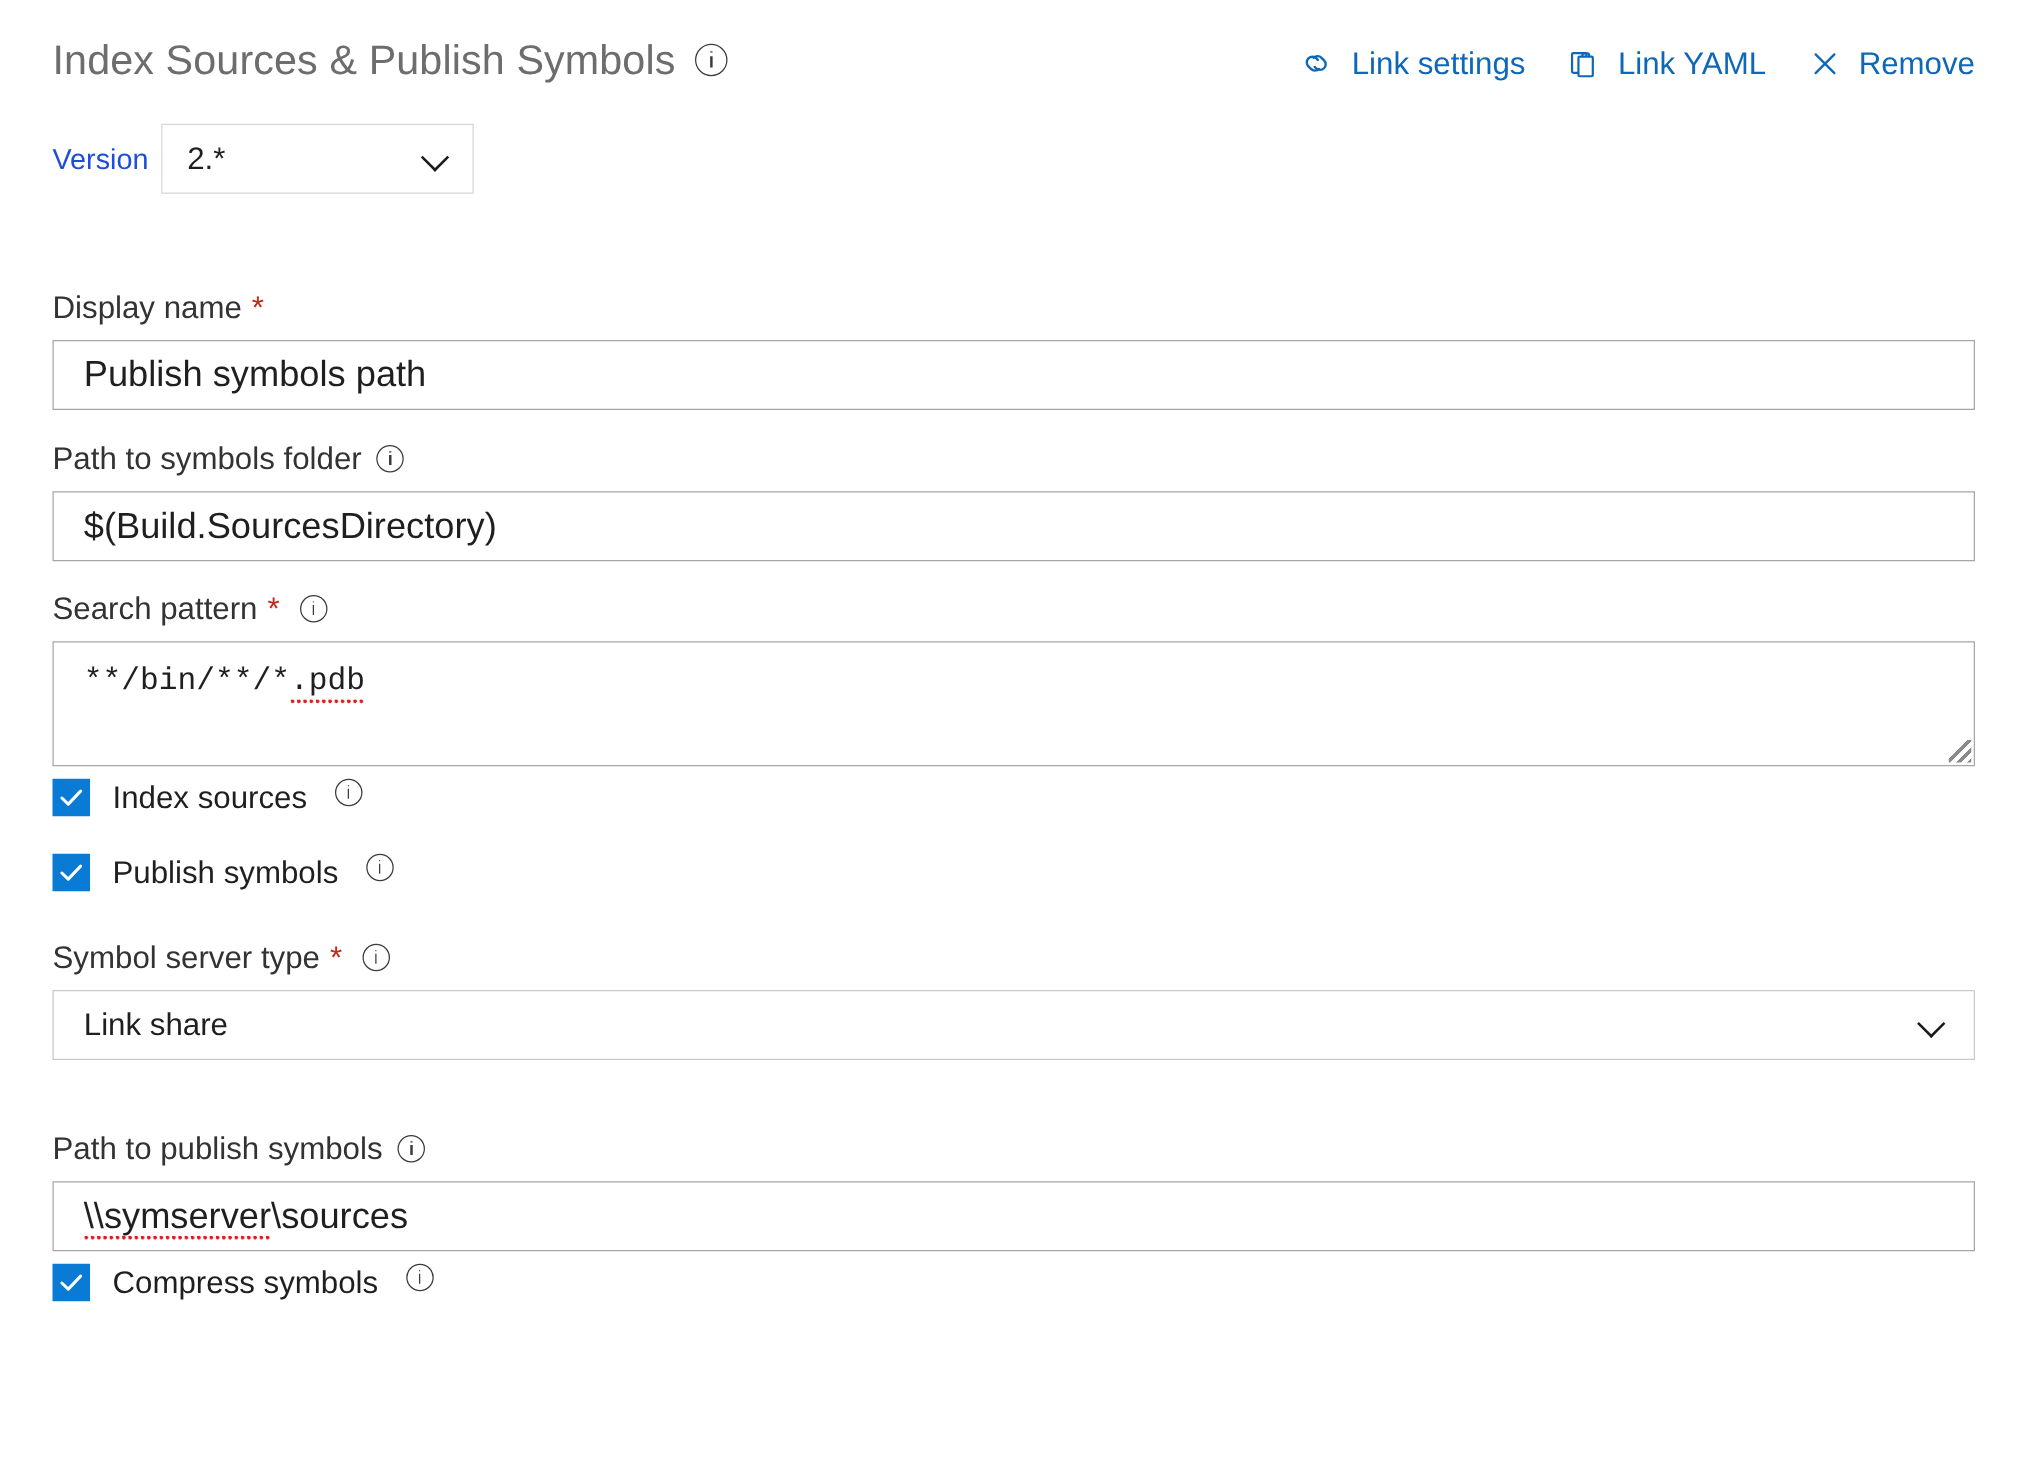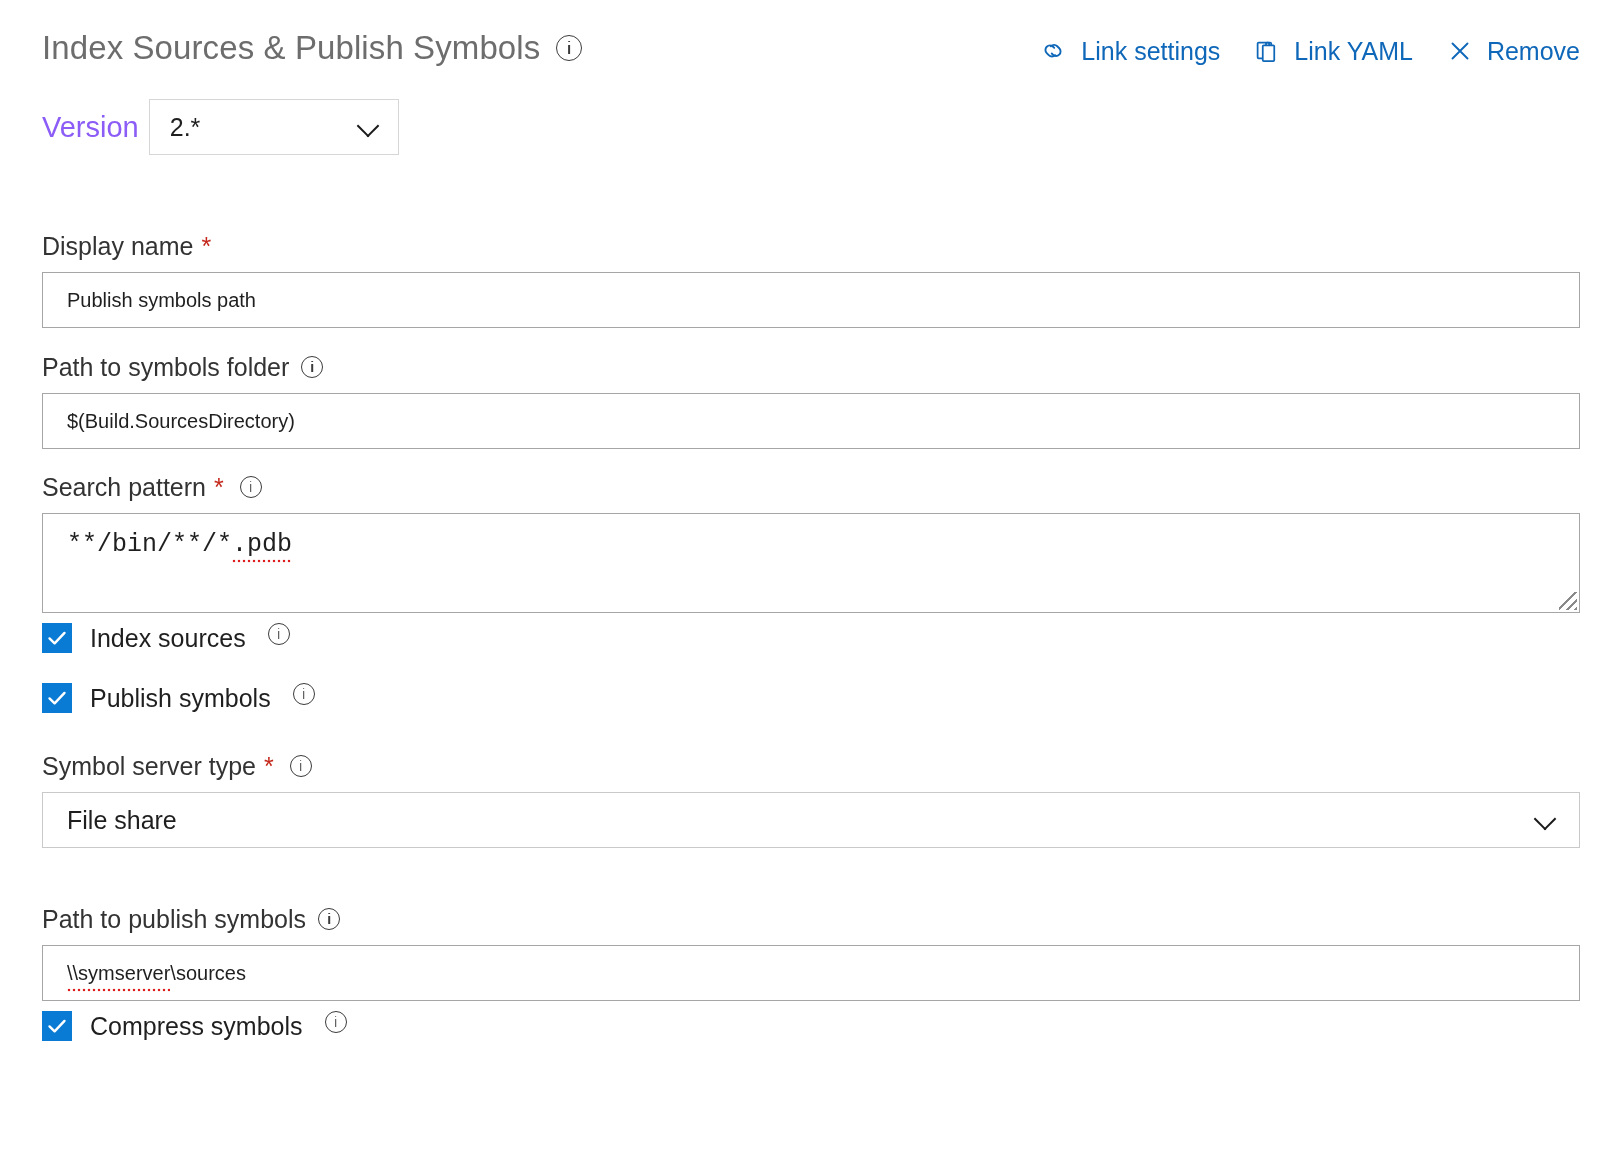--- a/index.html
+++ b/index.html
@@ -126,22 +126,22 @@
 
   
   .version-row {
     position: absolute;
     left: 42px;
     top: 99px;
     display: flex;
     align-items: center;
   }
   .version-label {
-    font-size: 29px;
-    color: #8b5cf6;
+    font-size: 23px;
+    color: #1d4ed8;
     line-height: 30px;
     margin-right: 10px;
     white-space: nowrap;
   }
   .version-select {
     width: 250px;
     height: 56px;
     border: 1px solid #d6d6d6;
     background: #ffffff;
     box-sizing: border-box;
@@ -205,21 +205,21 @@
 
   .text-input {
     width: 1538px;
     height: 56px;
     border: 1px solid #a6a6a6;
     background: #ffffff;
     box-sizing: border-box;
     display: flex;
     align-items: center;
     padding: 0 20px 0 24px;
-    font-size: 20px;
+    font-size: 29px;
     color: #1f1f1f;
     line-height: 30px;
     cursor: text;
   }
 
   .select-input {
     width: 1538px;
     height: 56px;
     border: 1px solid #c9c9c9;
     background: #ffffff;
@@ -426,21 +426,21 @@
     <div style="height:38px"></div>
 
     <div class="field">
       <div class="field-label">
         <span>Symbol server type</span>
         <span class="req-star">*</span>
         <span class="info-icon small label-info"></span>
       </div>
       <div style="height:11px"></div>
       <div class="select-input">
-        <span>File share</span>
+        <span>Link share</span>
         <span class="chevron"></span>
       </div>
     </div>
 
     <div style="height:56px"></div>
 
     <div class="field">
       <div class="field-label">
         <span>Path to publish symbols</span>
         <span class="info-icon small label-info tight"></span>

